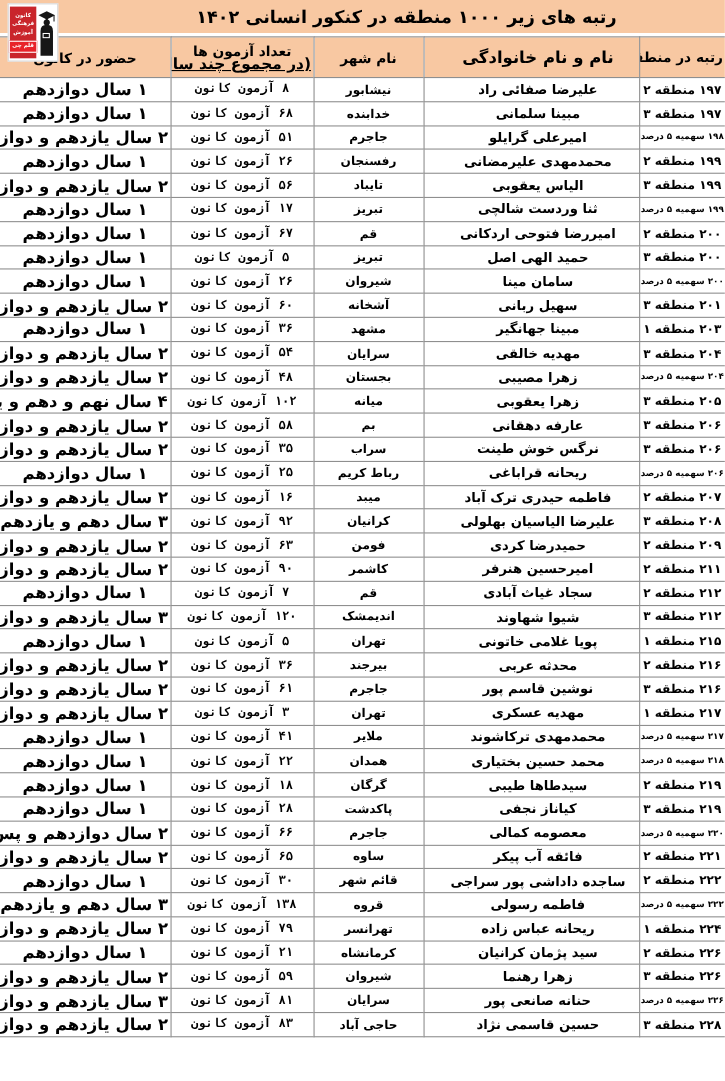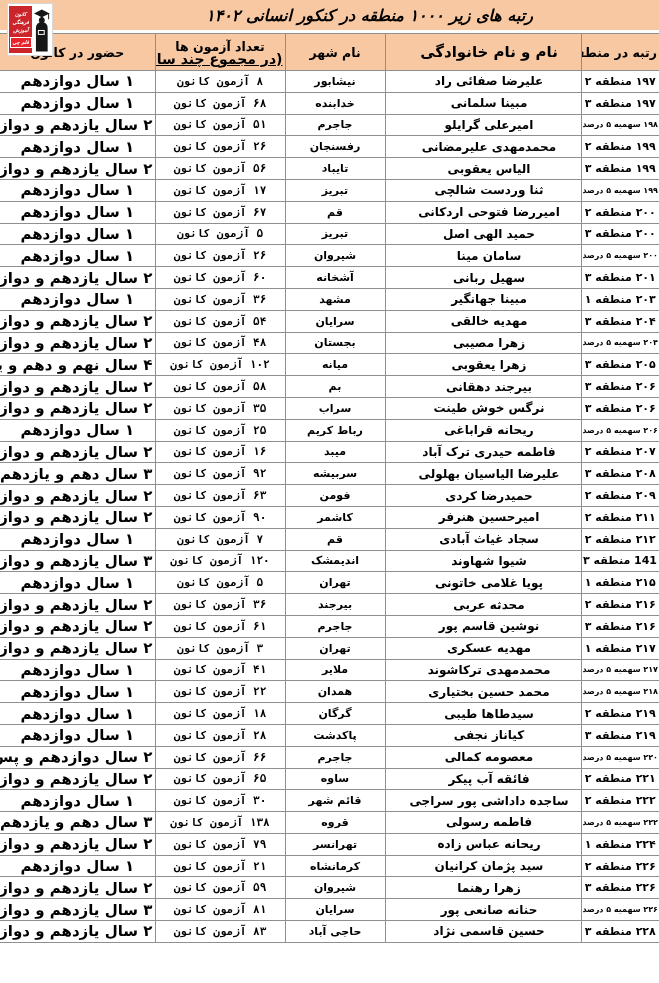--- a/index.html
+++ b/index.html
@@ -13,21 +13,21 @@
   html,body{margin:0;padding:0;}
   body{font-family:"DejaVu Sans", sans-serif; background:#ffffff;}
   .page{
     width:659px; height:983px; background:#ffffff;
     direction:rtl; overflow:hidden; position:relative;
   }
   
   .title-bar{
     height:30px; background:var(--peach);
     display:flex; align-items:center; justify-content:center;
-    margin-bottom:3px; position:relative;font-style:italic;
+    margin-bottom:3px; position:relative;
   }
   .title{
     font-size:16px; font-weight:bold; color:var(--ink);
     white-space:nowrap; letter-spacing:0;
     padding-left:10px; margin-left:70px;
   }
   
   .logo{
     position:absolute; top:3px; left:7px; z-index:5;
     width:46px; height:53px; background:#ffffff;
@@ -223,21 +223,21 @@
   </tr>
         <tr>
     <td class="col-rank">۲۰۵ منطقه ۳</td>
     <td class="col-name">زهرا یعقوبی</td>
     <td class="col-city">میانه</td>
     <td class="col-exams">۱۰۲ آزمون کانون</td>
     <td class="col-presence">۴ سال نهم و دهم و یازدهم و دوازدهم</td>
   </tr>
         <tr>
     <td class="col-rank">۲۰۶ منطقه ۳</td>
-    <td class="col-name">بیرجند دهقانی</td>
+    <td class="col-name">عارفه دهقانی</td>
     <td class="col-city">بم</td>
     <td class="col-exams">۵۸ آزمون کانون</td>
     <td class="col-presence">۲ سال یازدهم و دوازدهم</td>
   </tr>
         <tr>
     <td class="col-rank">۲۰۶ منطقه ۳</td>
     <td class="col-name">نرگس خوش طینت</td>
     <td class="col-city">سراب</td>
     <td class="col-exams">۳۵ آزمون کانون</td>
     <td class="col-presence">۲ سال یازدهم و دوازدهم</td>
@@ -252,21 +252,21 @@
         <tr>
     <td class="col-rank">۲۰۷ منطقه ۲</td>
     <td class="col-name">فاطمه حیدری ترک آباد</td>
     <td class="col-city">میبد</td>
     <td class="col-exams">۱۶ آزمون کانون</td>
     <td class="col-presence">۲ سال یازدهم و دوازدهم</td>
   </tr>
         <tr>
     <td class="col-rank">۲۰۸ منطقه ۳</td>
     <td class="col-name">علیرضا الیاسیان بهلولی</td>
-    <td class="col-city">سربیشه</td>
+    <td class="col-city">کرانیان</td>
     <td class="col-exams">۹۲ آزمون کانون</td>
     <td class="col-presence">۳ سال دهم و یازدهم و دوازدهم</td>
   </tr>
         <tr>
     <td class="col-rank">۲۰۹ منطقه ۲</td>
     <td class="col-name">حمیدرضا کردی</td>
     <td class="col-city">فومن</td>
     <td class="col-exams">۶۳ آزمون کانون</td>
     <td class="col-presence">۲ سال یازدهم و دوازدهم</td>
   </tr>
@@ -278,21 +278,21 @@
     <td class="col-presence">۲ سال یازدهم و دوازدهم</td>
   </tr>
         <tr>
     <td class="col-rank">۲۱۲ منطقه ۲</td>
     <td class="col-name">سجاد غیاث آبادی</td>
     <td class="col-city">قم</td>
     <td class="col-exams">۷ آزمون کانون</td>
     <td class="col-presence">۱ سال دوازدهم</td>
   </tr>
         <tr>
-    <td class="col-rank">141 منطقه ۳</td>
+    <td class="col-rank">۲۱۲ منطقه ۳</td>
     <td class="col-name">شیوا شهاوند</td>
     <td class="col-city">اندیمشک</td>
     <td class="col-exams">۱۲۰ آزمون کانون</td>
     <td class="col-presence">۳ سال یازدهم و دوازدهم و پس از فارغ التحصیلی</td>
   </tr>
         <tr>
     <td class="col-rank">۲۱۵ منطقه ۱</td>
     <td class="col-name">پویا غلامی خاتونی</td>
     <td class="col-city">تهران</td>
     <td class="col-exams">۵ آزمون کانون</td>

